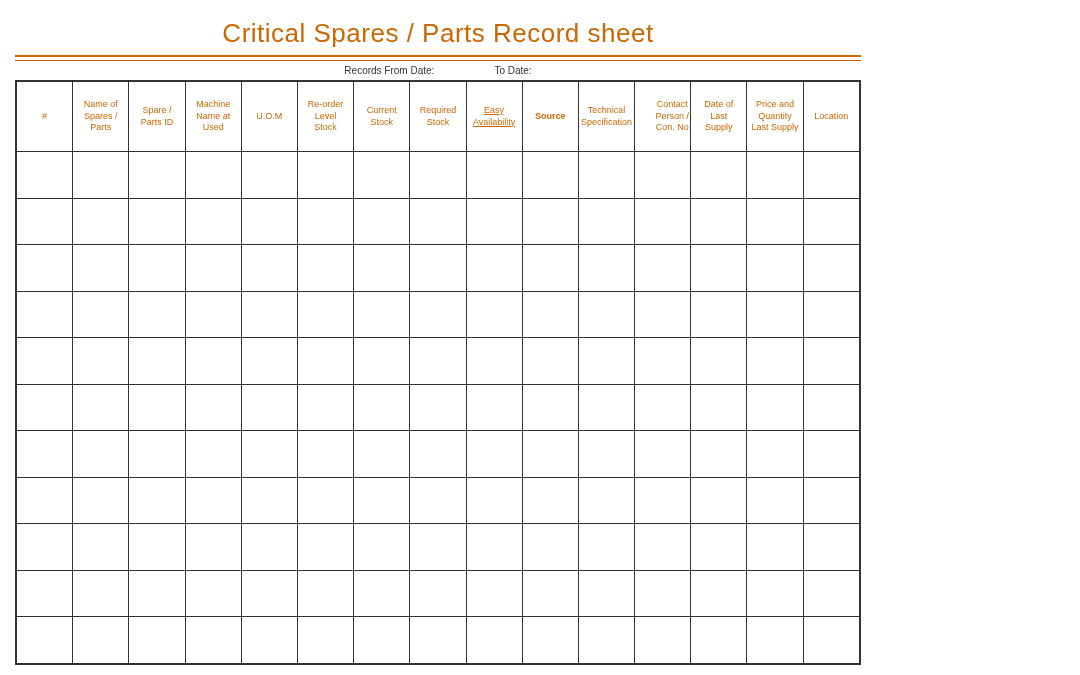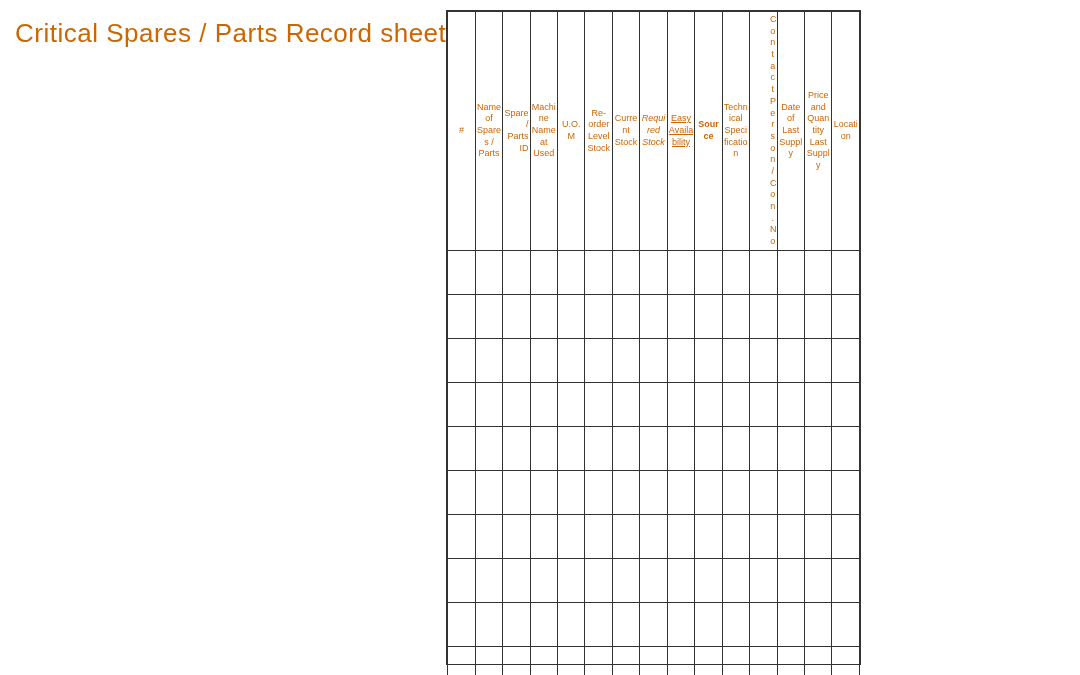--- a/index.html
+++ b/index.html
@@ -8,20 +8,21 @@
       height: 675px;
       background: #ffffff;
       font-family: Arial, sans-serif;
       overflow: hidden;
     }
     .page {
       width: 876px;
       height: 675px;
       padding: 10px 15px;
       display: flex;
+      flex-direction: column;
     }
     .title {
       text-align: center;
       color: #cc6600;
       font-size: 26px;
       font-weight: normal;
       padding: 8px 0 4px 0;
       letter-spacing: 0.5px;
     }
     .title-underline {
@@ -76,40 +77,44 @@
       line-height: 1.3;
     }
   </style>
 </head>
 <body>
 
 <div class="page">
   <h1 class="title">Critical Spares / Parts Record sheet</h1>
   <hr class="title-underline">
   <hr class="title-underline2">
+  <div class="records-row">
+    <span class="records-label">Records From Date:</span>
+    <span class="records-label">To Date:</span>
+  </div>
   <div class="table-wrapper">
     <table>
       <thead>
         <tr>
         <th style="white-space: pre-line;">#</th>
             <th style="white-space: pre-line;">Name of
 Spares /
 Parts</th>
-            <th style="white-space: pre-line; text-align: right;">Spare /
+            <th style="white-space: pre-line;">Spare /
 Parts ID</th>
             <th style="white-space: pre-line;">Machine
 Name at
 Used</th>
             <th style="white-space: pre-line; margin-top: 19px;">U.O.M</th>
             <th style="white-space: pre-line; text-align: center;">Re-order
 Level
 Stock</th>
             <th style="white-space: pre-line;">Current
 Stock</th>
-            <th style="white-space: pre-line; font-style: italic;">Required
+            <th style="white-space: pre-line;">Required
 Stock</th>
             <th style="white-space: pre-line; text-decoration: underline;">Easy
 Availability</th>
             <th style="white-space: pre-line; font-weight: bold;">Source</th>
             <th style="white-space: pre-line;">Technical
 Specification</th>
             <th style="white-space: pre-line; padding-left: 20px;">Contact
 Person /
 Con. No</th>
             <th style="white-space: pre-line;">Date of

